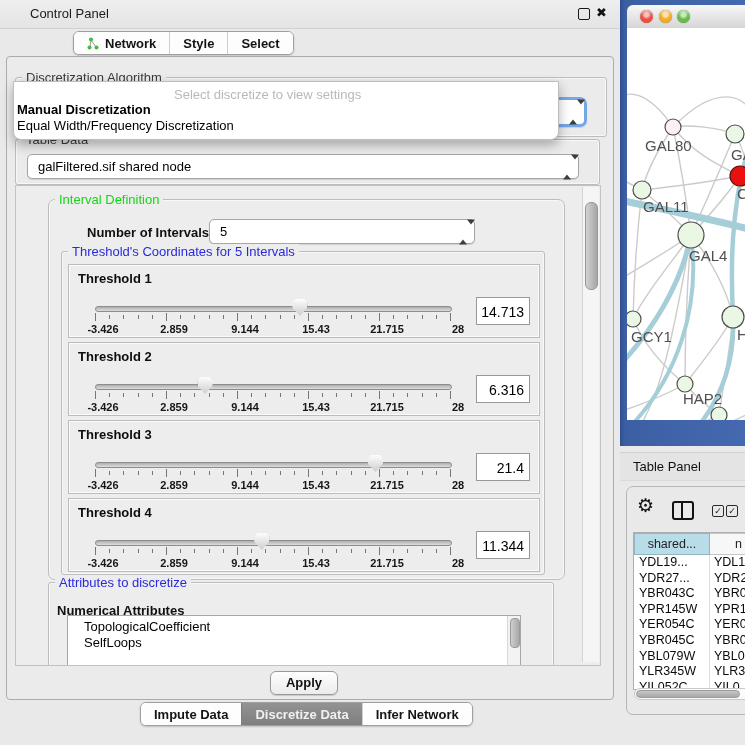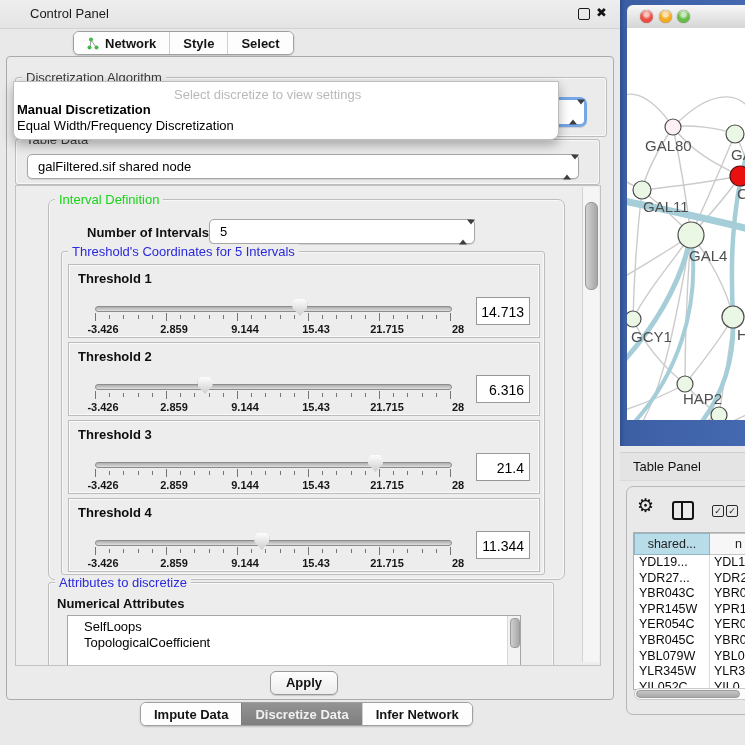--- a/index.html
+++ b/index.html
@@ -80,21 +80,21 @@
     filter:drop-shadow(0 0 1px #777);}
   .ticks{position:absolute;left:0;top:14px;width:100%;height:10px;}
   .tick{position:absolute;top:2px;width:1px;height:4px;background:#757575;}
   .tick.major{top:0;height:8px;}
   .ticklabels{position:absolute;left:8px;top:24px;width:100%;height:12px;}
   .ticklabel{position:absolute;transform:translateX(-50%);font-size:11px;font-weight:bold;color:#161616;white-space:nowrap;}
   .value-box{position:absolute;right:9px;top:32px;width:54px;height:28px;background:#fff;
     border:1px solid #989898;font-size:14px;color:#000;text-align:right;line-height:28px;padding-right:5px;box-sizing:border-box;}
 
   .attr-group{left:32px;top:396px;width:504px;height:150px;}
-  .attr-heading{position:absolute;left:8px;top:13px;font-size:13px;font-weight:bold;color:#111;white-space:nowrap;}
+  .attr-heading{position:absolute;left:8px;top:20px;font-size:13px;font-weight:bold;color:#111;white-space:nowrap;}
   .listbox{position:absolute;left:18px;top:32px;width:454px;height:116px;background:#fff;border:1px solid #a6a6a6;}
   .listbox .item{font-size:13px;color:#000;line-height:16px;padding-left:16px;white-space:nowrap;}
   .listbox{padding-top:3px;box-sizing:border-box;}
   .list-scroll{position:absolute;right:0;top:0;bottom:0;width:12px;background:#f3f3f3;border-left:1px solid #d8d8d8;}
   .list-scroll .thumb{position:absolute;left:1.5px;top:2px;width:8px;height:28px;border-radius:4px;
     background:linear-gradient(90deg,#cfcfcf,#a8a8a8);border:1px solid #9a9a9a;}
 
   .apply-btn{position:absolute;left:263px;top:614px;width:66px;height:22px;
     background:linear-gradient(#fefefe,#ececec);border:1px solid #999;border-radius:6px;
     font-size:13px;font-weight:bold;color:#111;text-align:center;line-height:21px;
@@ -375,22 +375,22 @@
             <div class="value-box">11.344</div>
           </div>
         </div>
       </div>
 
       <div class="groupbox attr-group">
         <span class="gb-title blue">Attributes to discretize</span>
         <span class="attr-heading">Numerical Attributes</span>
         <div class="listbox" id="attr-list">
 
-        <div class="item">SelfLoops</div>
-            <div class="item">TopologicalCoefficient</div>
+        <div class="item">TopologicalCoefficient</div>
+            <div class="item">SelfLoops</div>
             <div class="list-scroll">
               <div class="thumb"></div>
             </div>
           </div>
       </div>
 
       <div class="vscroll">
         <div class="thumb"></div>
       </div>
     </div>

